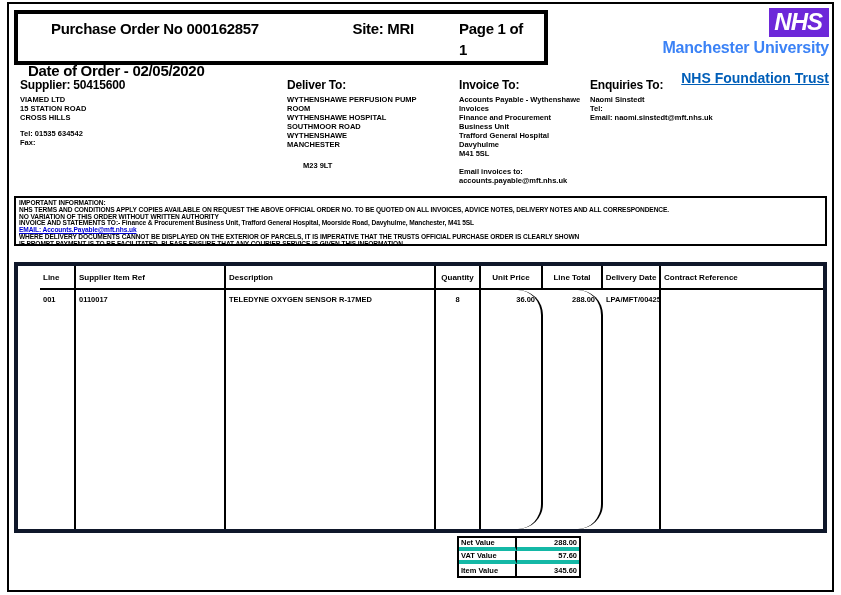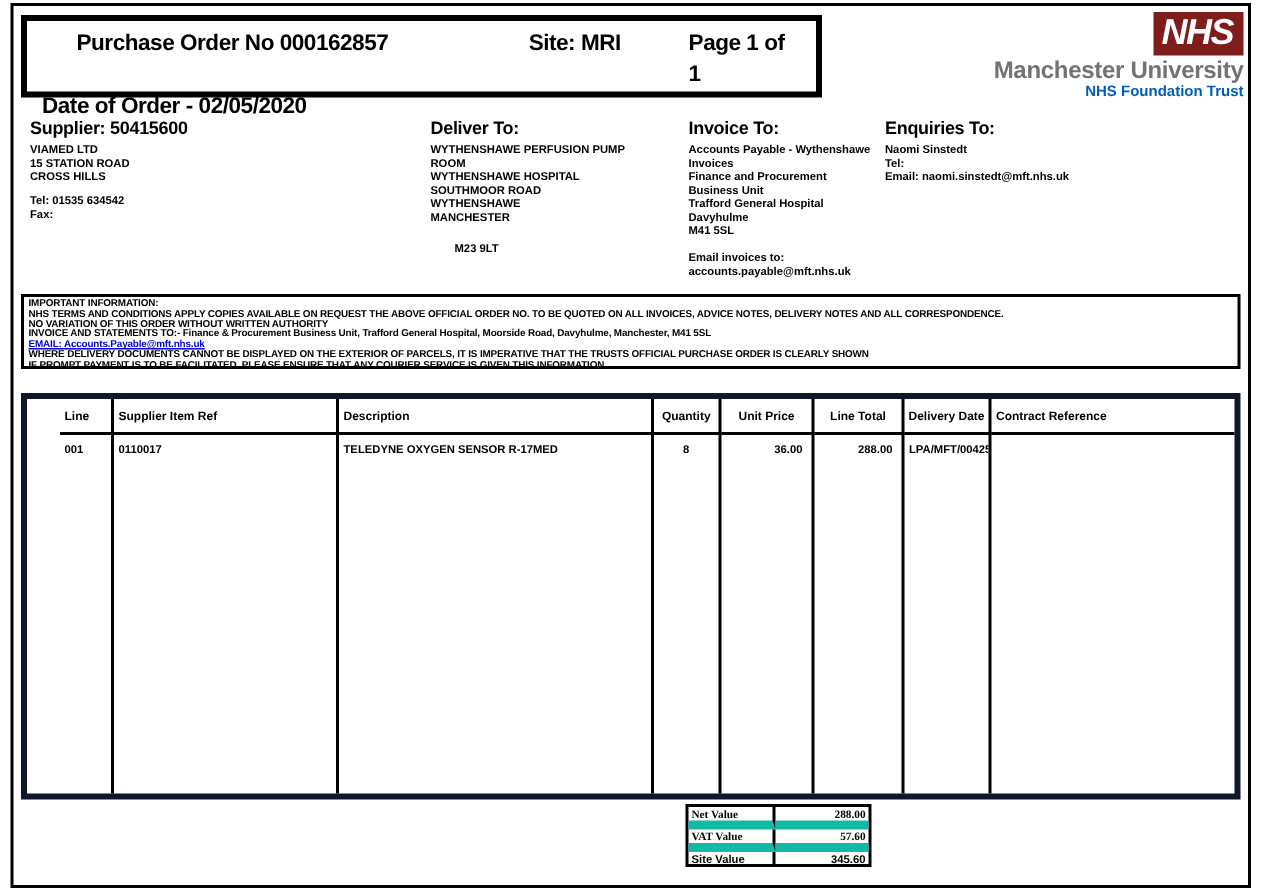--- a/index.html
+++ b/index.html
@@ -19,26 +19,26 @@
     border:4px solid #000; padding:4px 10px 0 10px;
     font-size:15px; line-height:21px; letter-spacing:-0.3px;
   }
   .po-line1 { display:flex; }
   .po-num { width:278px;margin-left:23px; }
   .po-site { width:108px;margin-left:27px; }
 
   
   .logo { position:absolute; right:12px; top:8px; width:182px; text-align:right; }
   .nhs-box {
-    display:inline-block; background:#7f1d1d; color:#fff;
+    display:inline-block; background:#6d28d9; color:#fff;
     font-style:italic; font-size:24px; line-height:28px; padding:0 7px 1px 5px;
     letter-spacing:-1px;
   }
-  .trust-name { font-size:16px; line-height:17px; color:#737373; letter-spacing:-0.2px; margin-top:2px; white-space:nowrap; }
-  .trust-sub { font-size:10px; color:#005EB8; margin-top:0; }
+  .trust-name { font-size:16px; line-height:17px; color:#3b82f6; letter-spacing:-0.2px; margin-top:2px; white-space:nowrap; }
+  .trust-sub { font-size:14px; color:#005EB8; margin-top:14px;text-decoration:underline; }
 
   
   .col { position:absolute; top:79px; font-size:7.5px; line-height:9px; }
   .col-title { font-size:12px; line-height:13px; margin-bottom:3px; letter-spacing:-0.2px; }
   .sup-col { left:20px;  width:258px; }
   .del-col { left:287px; width:170px; }
   .inv-col { left:459px; width:130px; }
   .enq-col { left:590px; width:180px; }
   .gap26 { margin-top:26px; }
   .gap12 { margin-top:12px;padding-left:16px; }
@@ -63,32 +63,32 @@
   }
   .th, .td { border-right:2px solid #000; }
   .th:nth-child(8), .td:nth-child(16) { border-right:none; }
   .th {
     border-bottom:2px solid #000; font-size:8px; display:flex; align-items:center;
     padding:0 3px; white-space:nowrap; overflow:hidden;
   }
   .th.c, .td.c { justify-content:center; text-align:center; }
   .th.r, .td.r { justify-content:flex-end; text-align:right; }
   .td { font-size:7.5px; padding:5px 3px 0 3px; display:flex; align-items:flex-start; white-space:nowrap; overflow:hidden; }
-  .td.r { padding-right:6px; }
+  .td.r { padding-right:6px;border-radius:25px; }
 
   
   .totals {
     position:absolute; left:457px; top:536px; width:124px; height:42px;
     border:2px solid #000; display:grid;
     grid-template-columns:58px auto; grid-auto-rows:1fr;
     font-size:7.5px;
   }
   .tot-label { border-right:2px solid #000; padding:0 0 0 2px; display:flex; align-items:center; }
   .tot-value { display:flex; align-items:center; justify-content:flex-end; padding-right:2px; }
-  .tot-row-b { border-bottom:6px solid #14b8a6;font-family:Liberation Serif, serif; }
+  .tot-row-b { border-bottom:4px solid #14b8a6; }
 </style>
 </head>
 <body>
 
 <div class="page">
   <div class="outer-frame"></div>
 
   <div class="po-box">
     <div class="po-line1">
       <span class="po-num">Purchase Order No 000162857</span>
@@ -171,16 +171,16 @@
     <div class="td r">36.00</div>
     <div class="td r">288.00</div>
     <div class="td">LPA/MFT/00425</div>
   </div>
 
   <div class="totals">
     <div class="tot-label tot-row-b">Net Value</div>
     <div class="tot-value tot-row-b">288.00</div>
     <div class="tot-label tot-row-b">VAT Value</div>
     <div class="tot-value tot-row-b">57.60</div>
-    <div class="tot-label">Site Value</div>
+    <div class="tot-label">Item Value</div>
     <div class="tot-value">345.60</div>
   </div>
 </div>
 
 </body></html>

